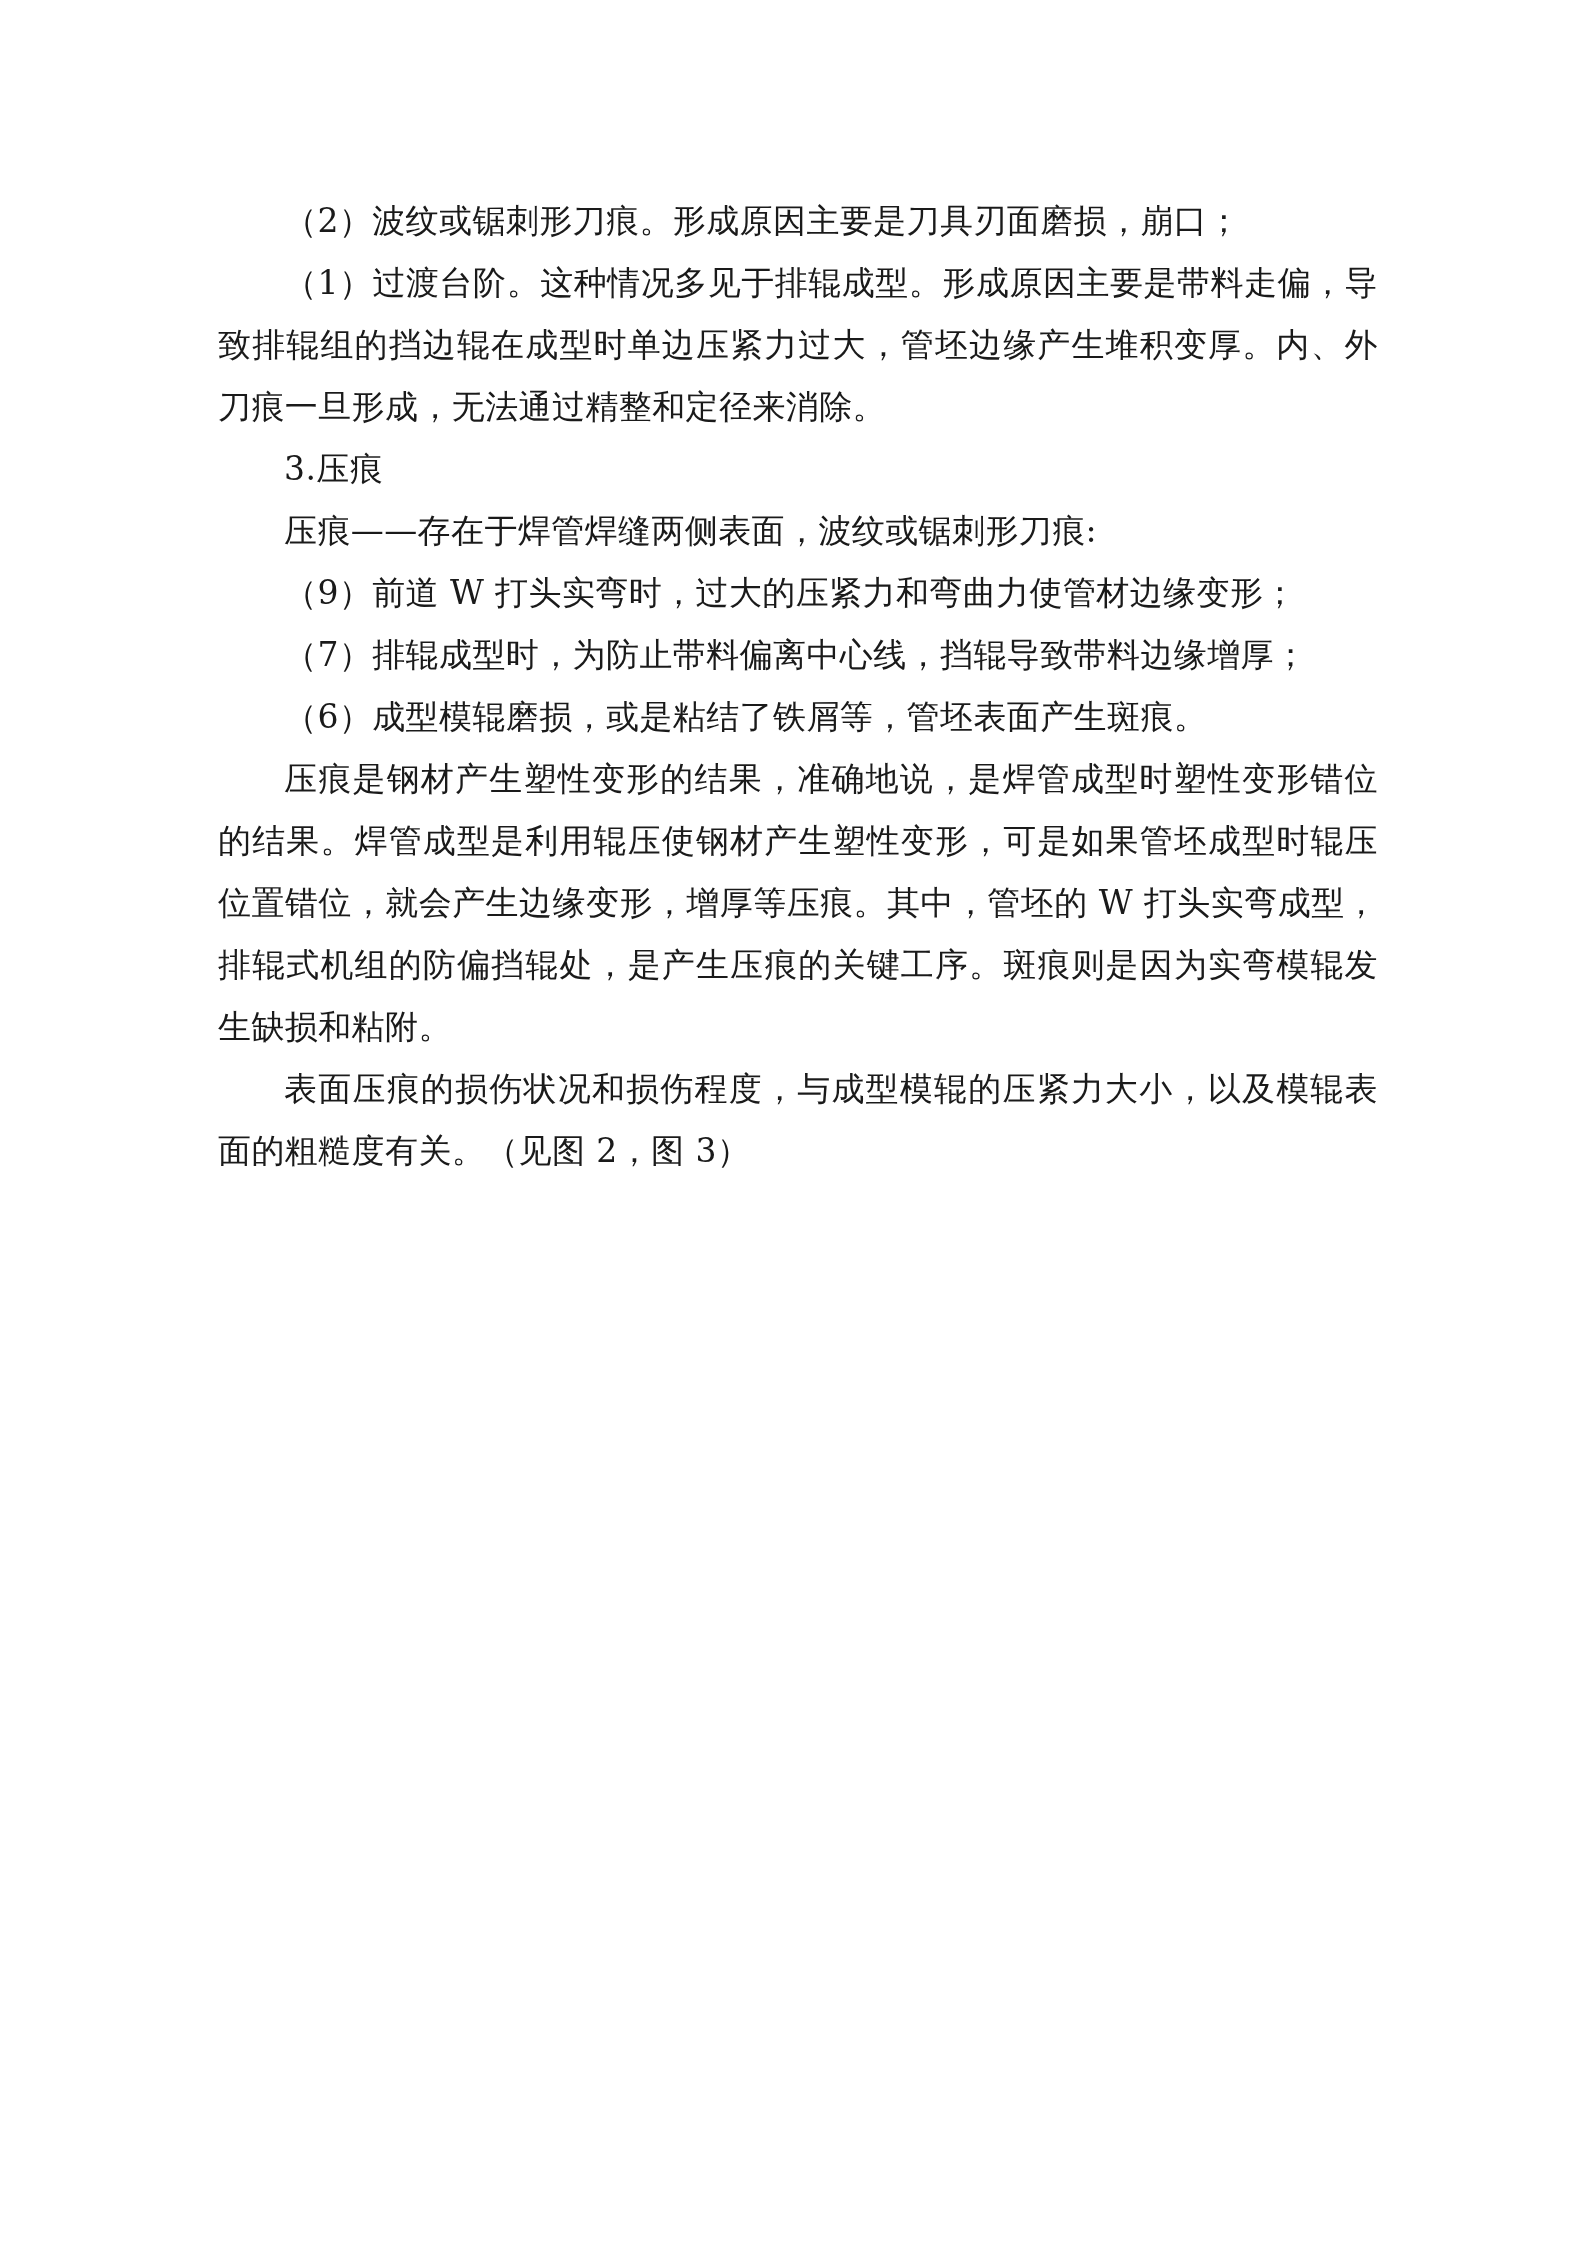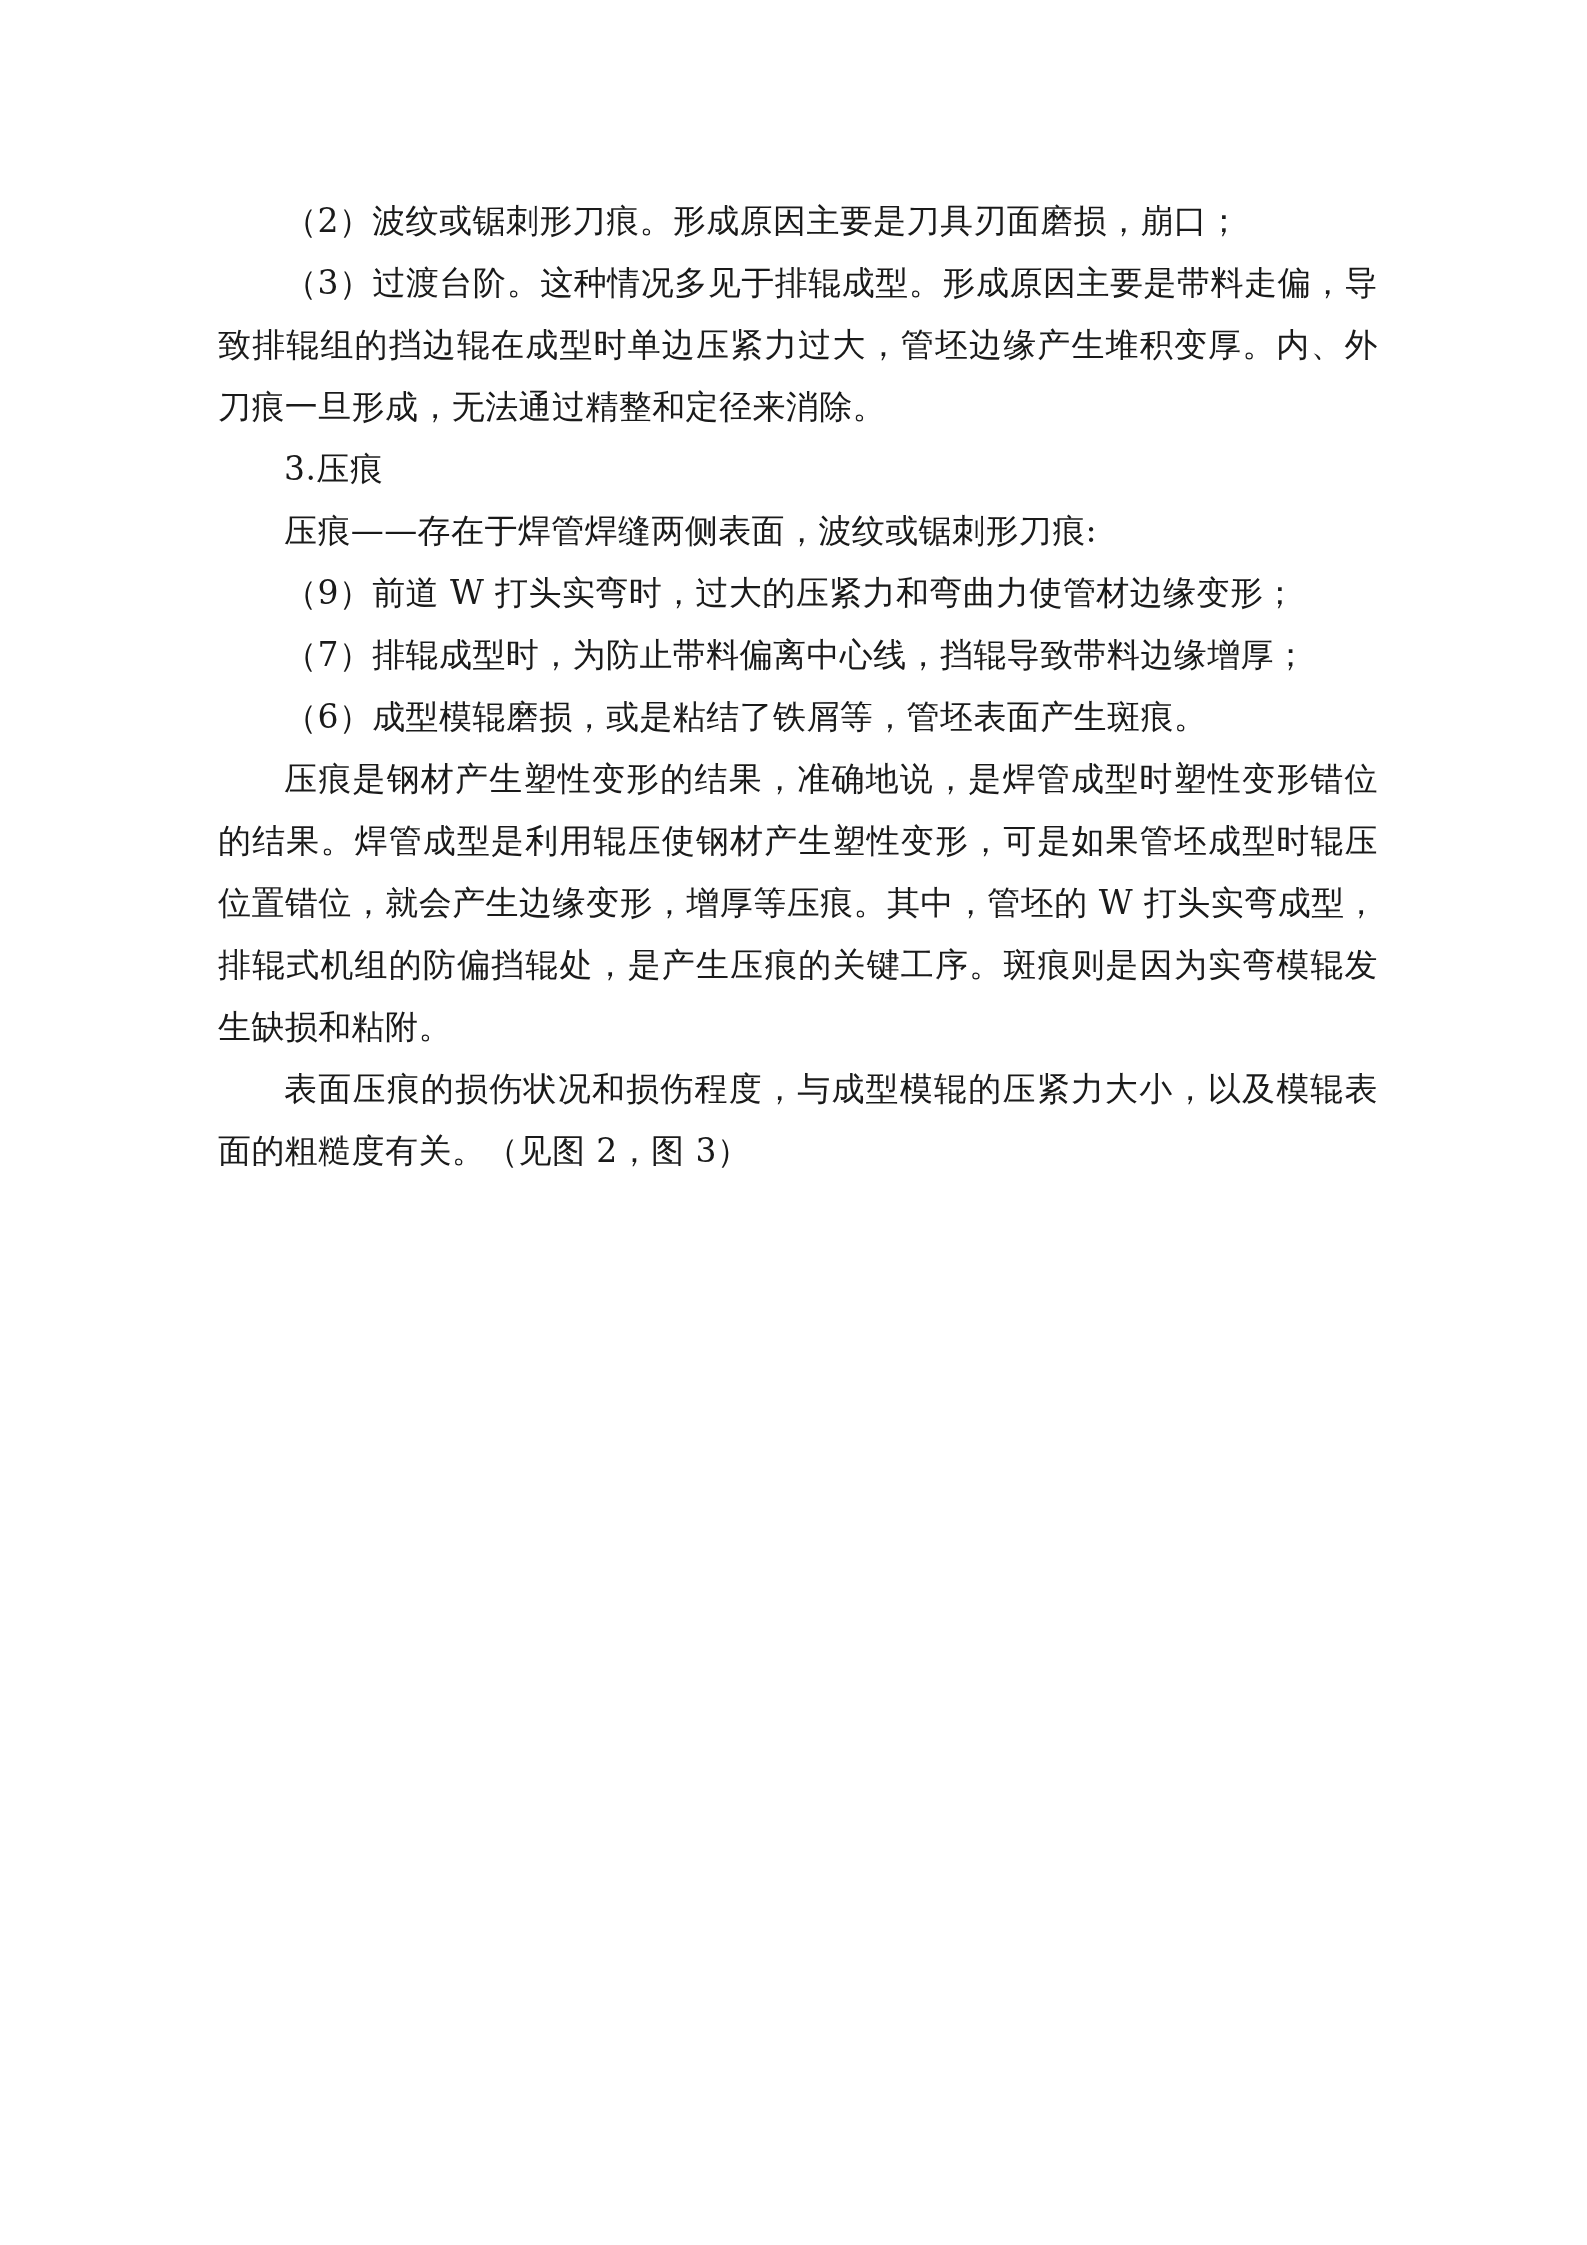--- a/index.html
+++ b/index.html
@@ -47,21 +47,21 @@
     letter-spacing: 2px;
   }
 </style>
 </head>
 <body>
 
 <div class="page">
 
   <div class="content">
     <p class="para indent">（2）波纹或锯刺形刀痕。形成原因主要是刀具刃面磨损，崩口；</p>
-    <p class="para indent">（3）过渡台阶。这种情况多见于排辊成型。形成原因主要是带料走偏，导致排辊组的挡边辊在成型时单边压紧力过大，管坯边缘产生堆积变厚。内、外刀痕一旦形成，无法通过精整和定径来消除。</p>
+    <p class="para indent">（1）过渡台阶。这种情况多见于排辊成型。形成原因主要是带料走偏，导致排辊组的挡边辊在成型时单边压紧力过大，管坯边缘产生堆积变厚。内、外刀痕一旦形成，无法通过精整和定径来消除。</p>
     <p class="para indent">3.压痕</p>
     <p class="para indent">压痕——存在于焊管焊缝两侧表面，波纹或锯刺形刀痕:</p>
     <p class="para indent">（9）前道 W 打头实弯时，过大的压紧力和弯曲力使管材边缘变形；</p>
     <p class="para indent">（7）排辊成型时，为防止带料偏离中心线，挡辊导致带料边缘增厚；</p>
     <p class="para indent">（6）成型模辊磨损，或是粘结了铁屑等，管坯表面产生斑痕。</p>
     <p class="para indent">压痕是钢材产生塑性变形的结果，准确地说，是焊管成型时塑性变形错位的结果。焊管成型是利用辊压使钢材产生塑性变形，可是如果管坯成型时辊压位置错位，就会产生边缘变形，增厚等压痕。其中，管坯的 W 打头实弯成型，排辊式机组的防偏挡辊处，是产生压痕的关键工序。斑痕则是因为实弯模辊发生缺损和粘附。</p>
     <p class="para indent">表面压痕的损伤状况和损伤程度，与成型模辊的压紧力大小，以及模辊表面的粗糙度有关。（见图 2，图 3）</p>
   </div>
 
   <div class="footer">第 2 页 共 9 页</div>

